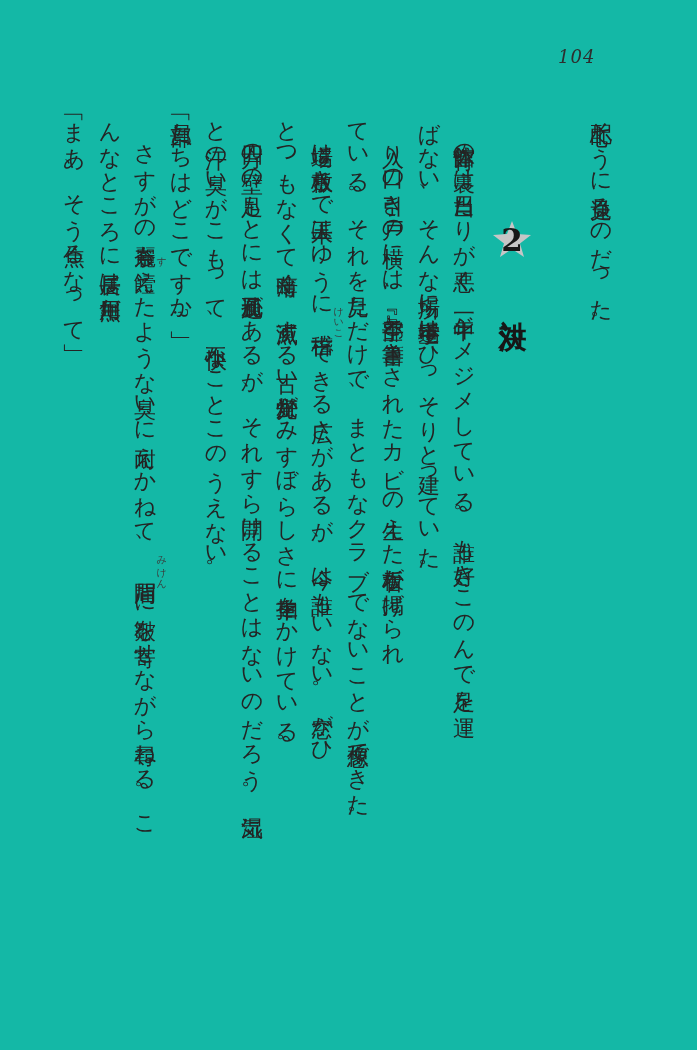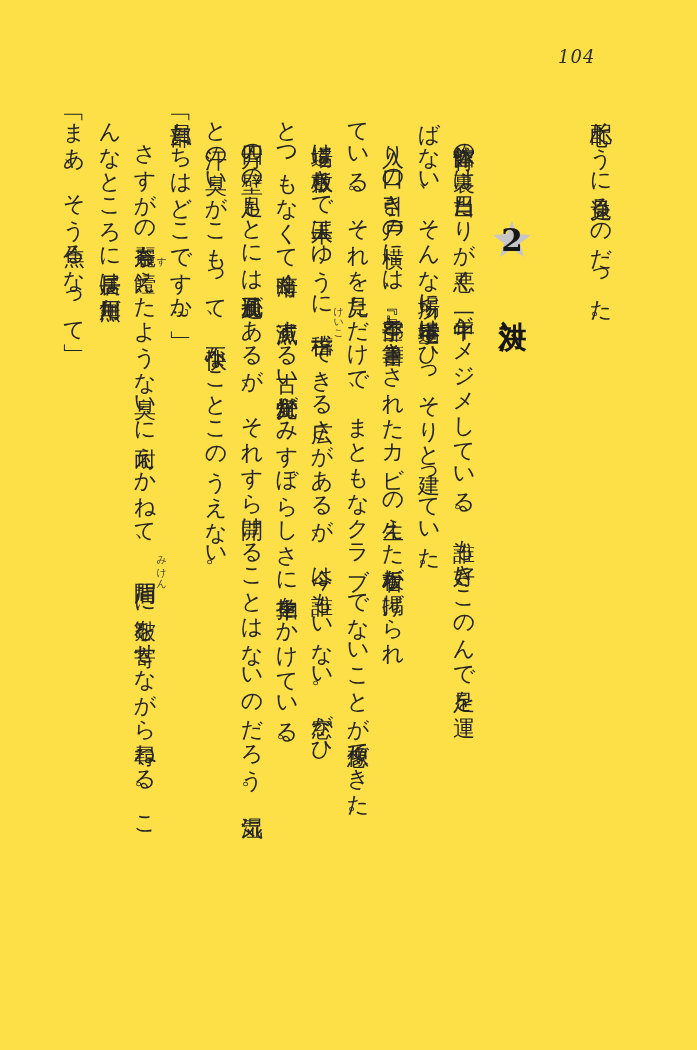--- a/index.html
+++ b/index.html
@@ -1,20 +1,20 @@
 <!DOCTYPE html>
 <html lang="ja"><head>
 <meta charset="utf-8">
 <style>
   html,body { margin:0; padding:0; }
   .page {
     position: relative;
     width: 697px;
     height: 1050px;
-    background: #fde047;
+    background: #14b8a6;
     overflow: hidden;
     font-family: "Liberation Serif", "DejaVu Serif", serif;
   }
   .pagenum {
     position: absolute;
     left: 558px;
     top: 46px;
     font-size: 18px;
     font-style: italic;
     color: #2e2e2e;

